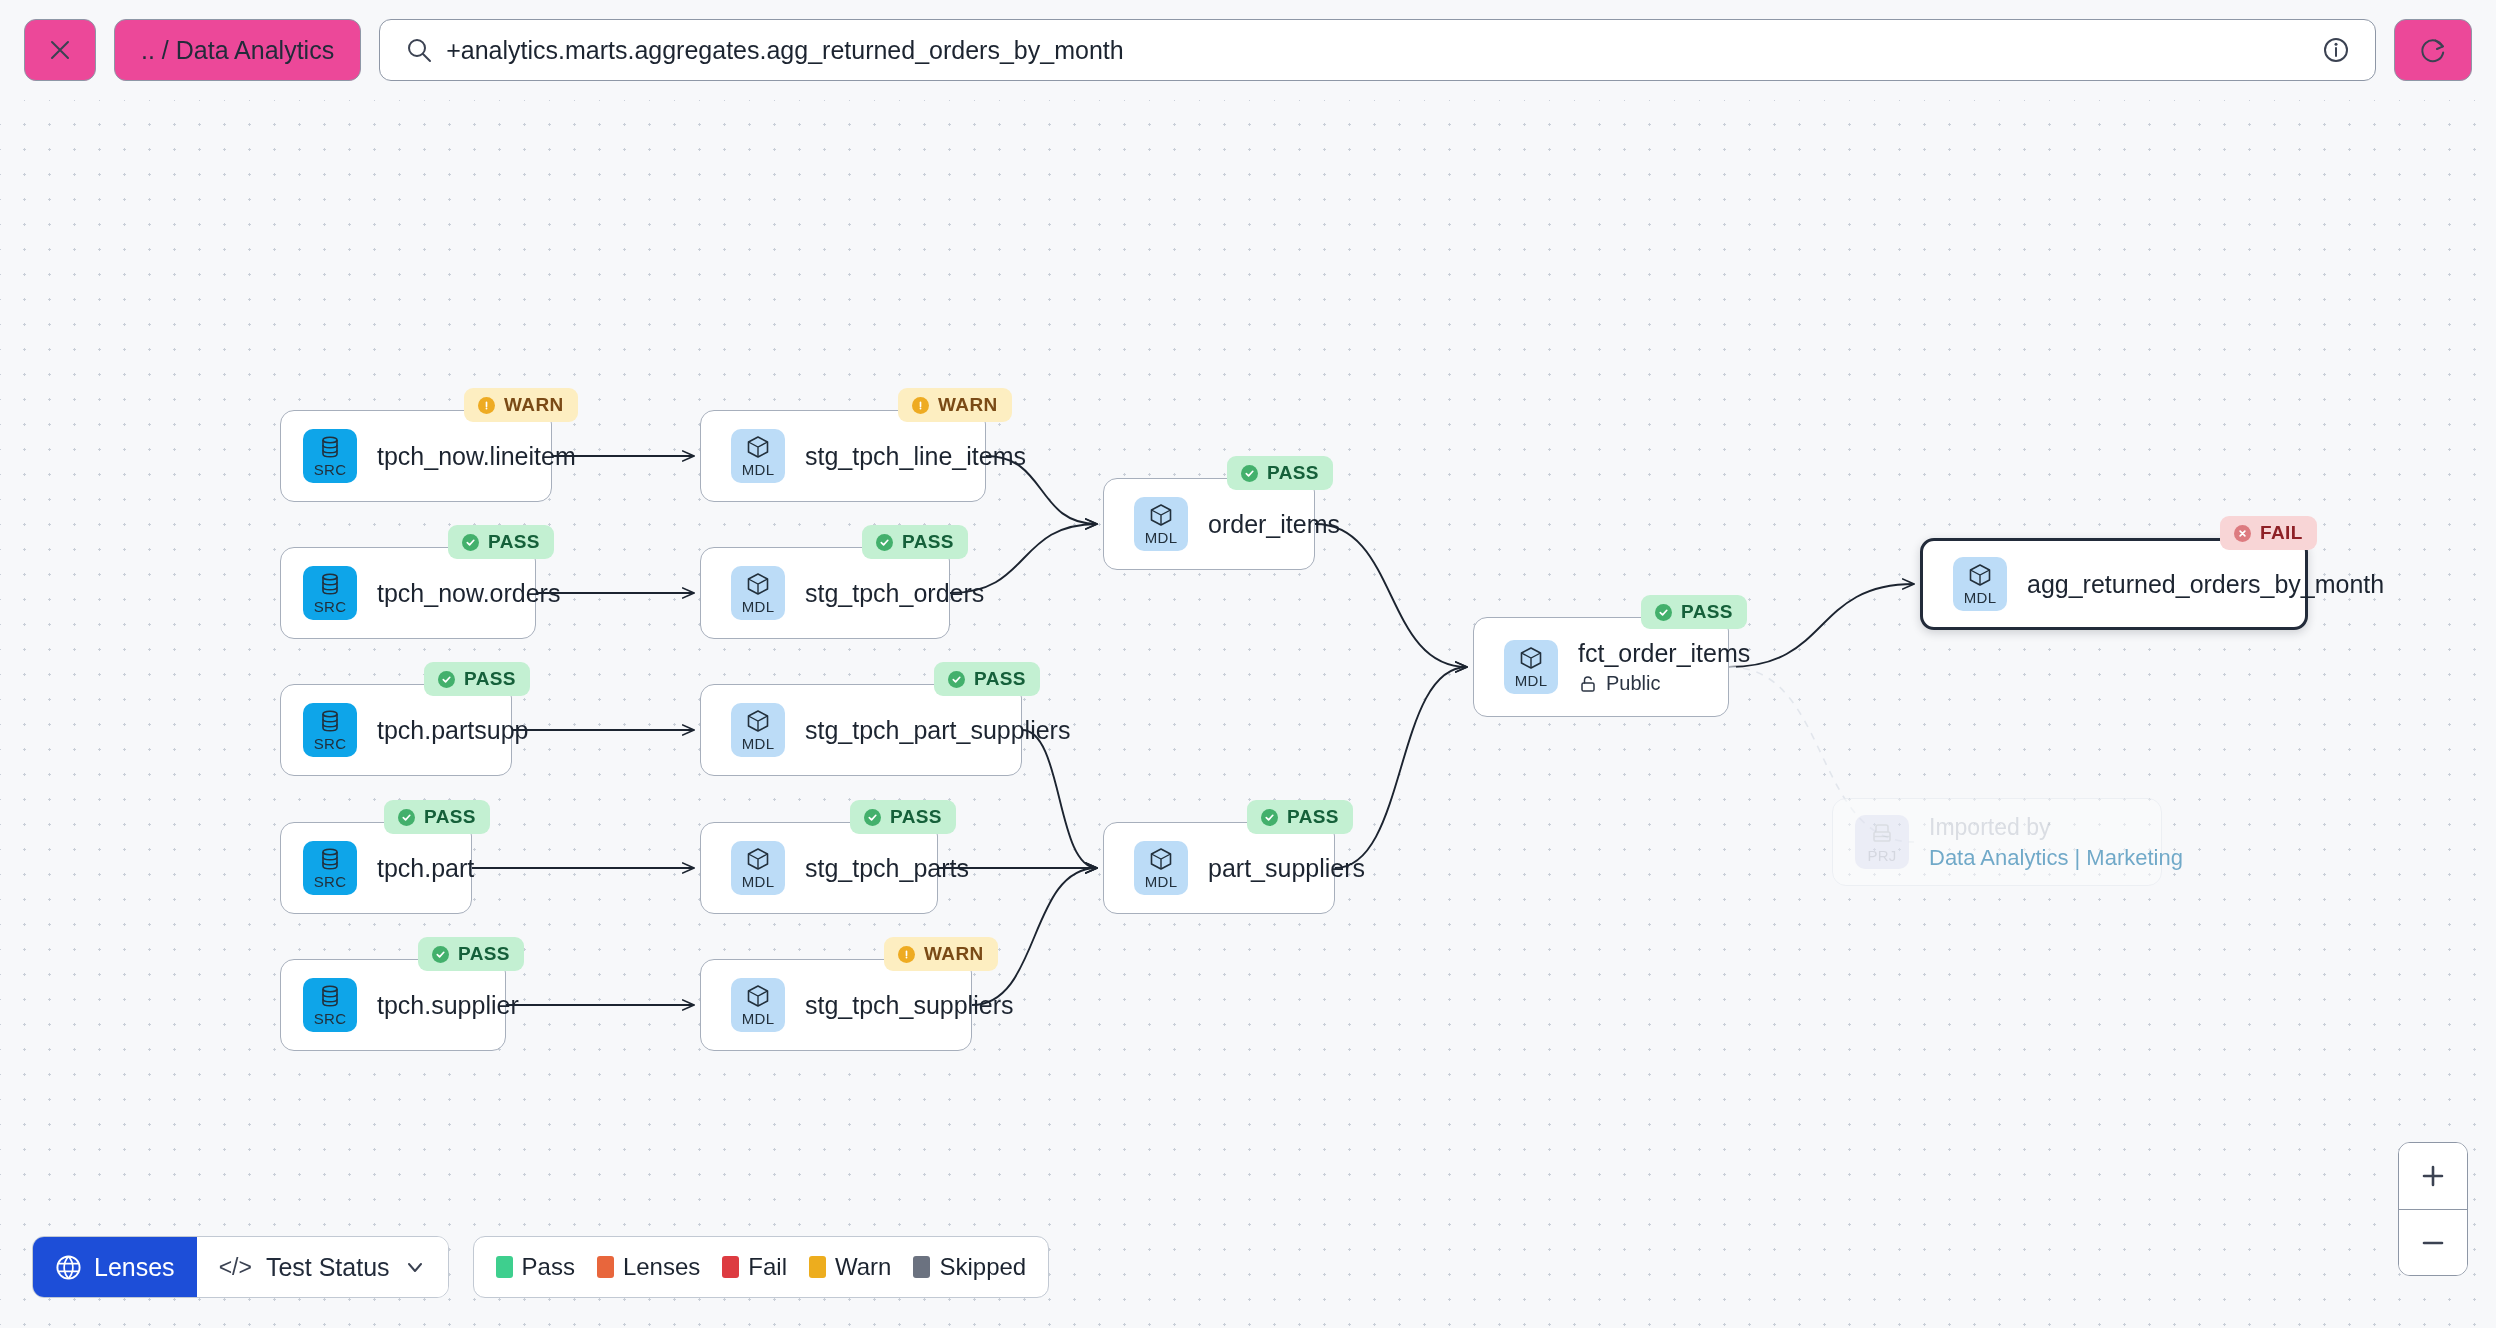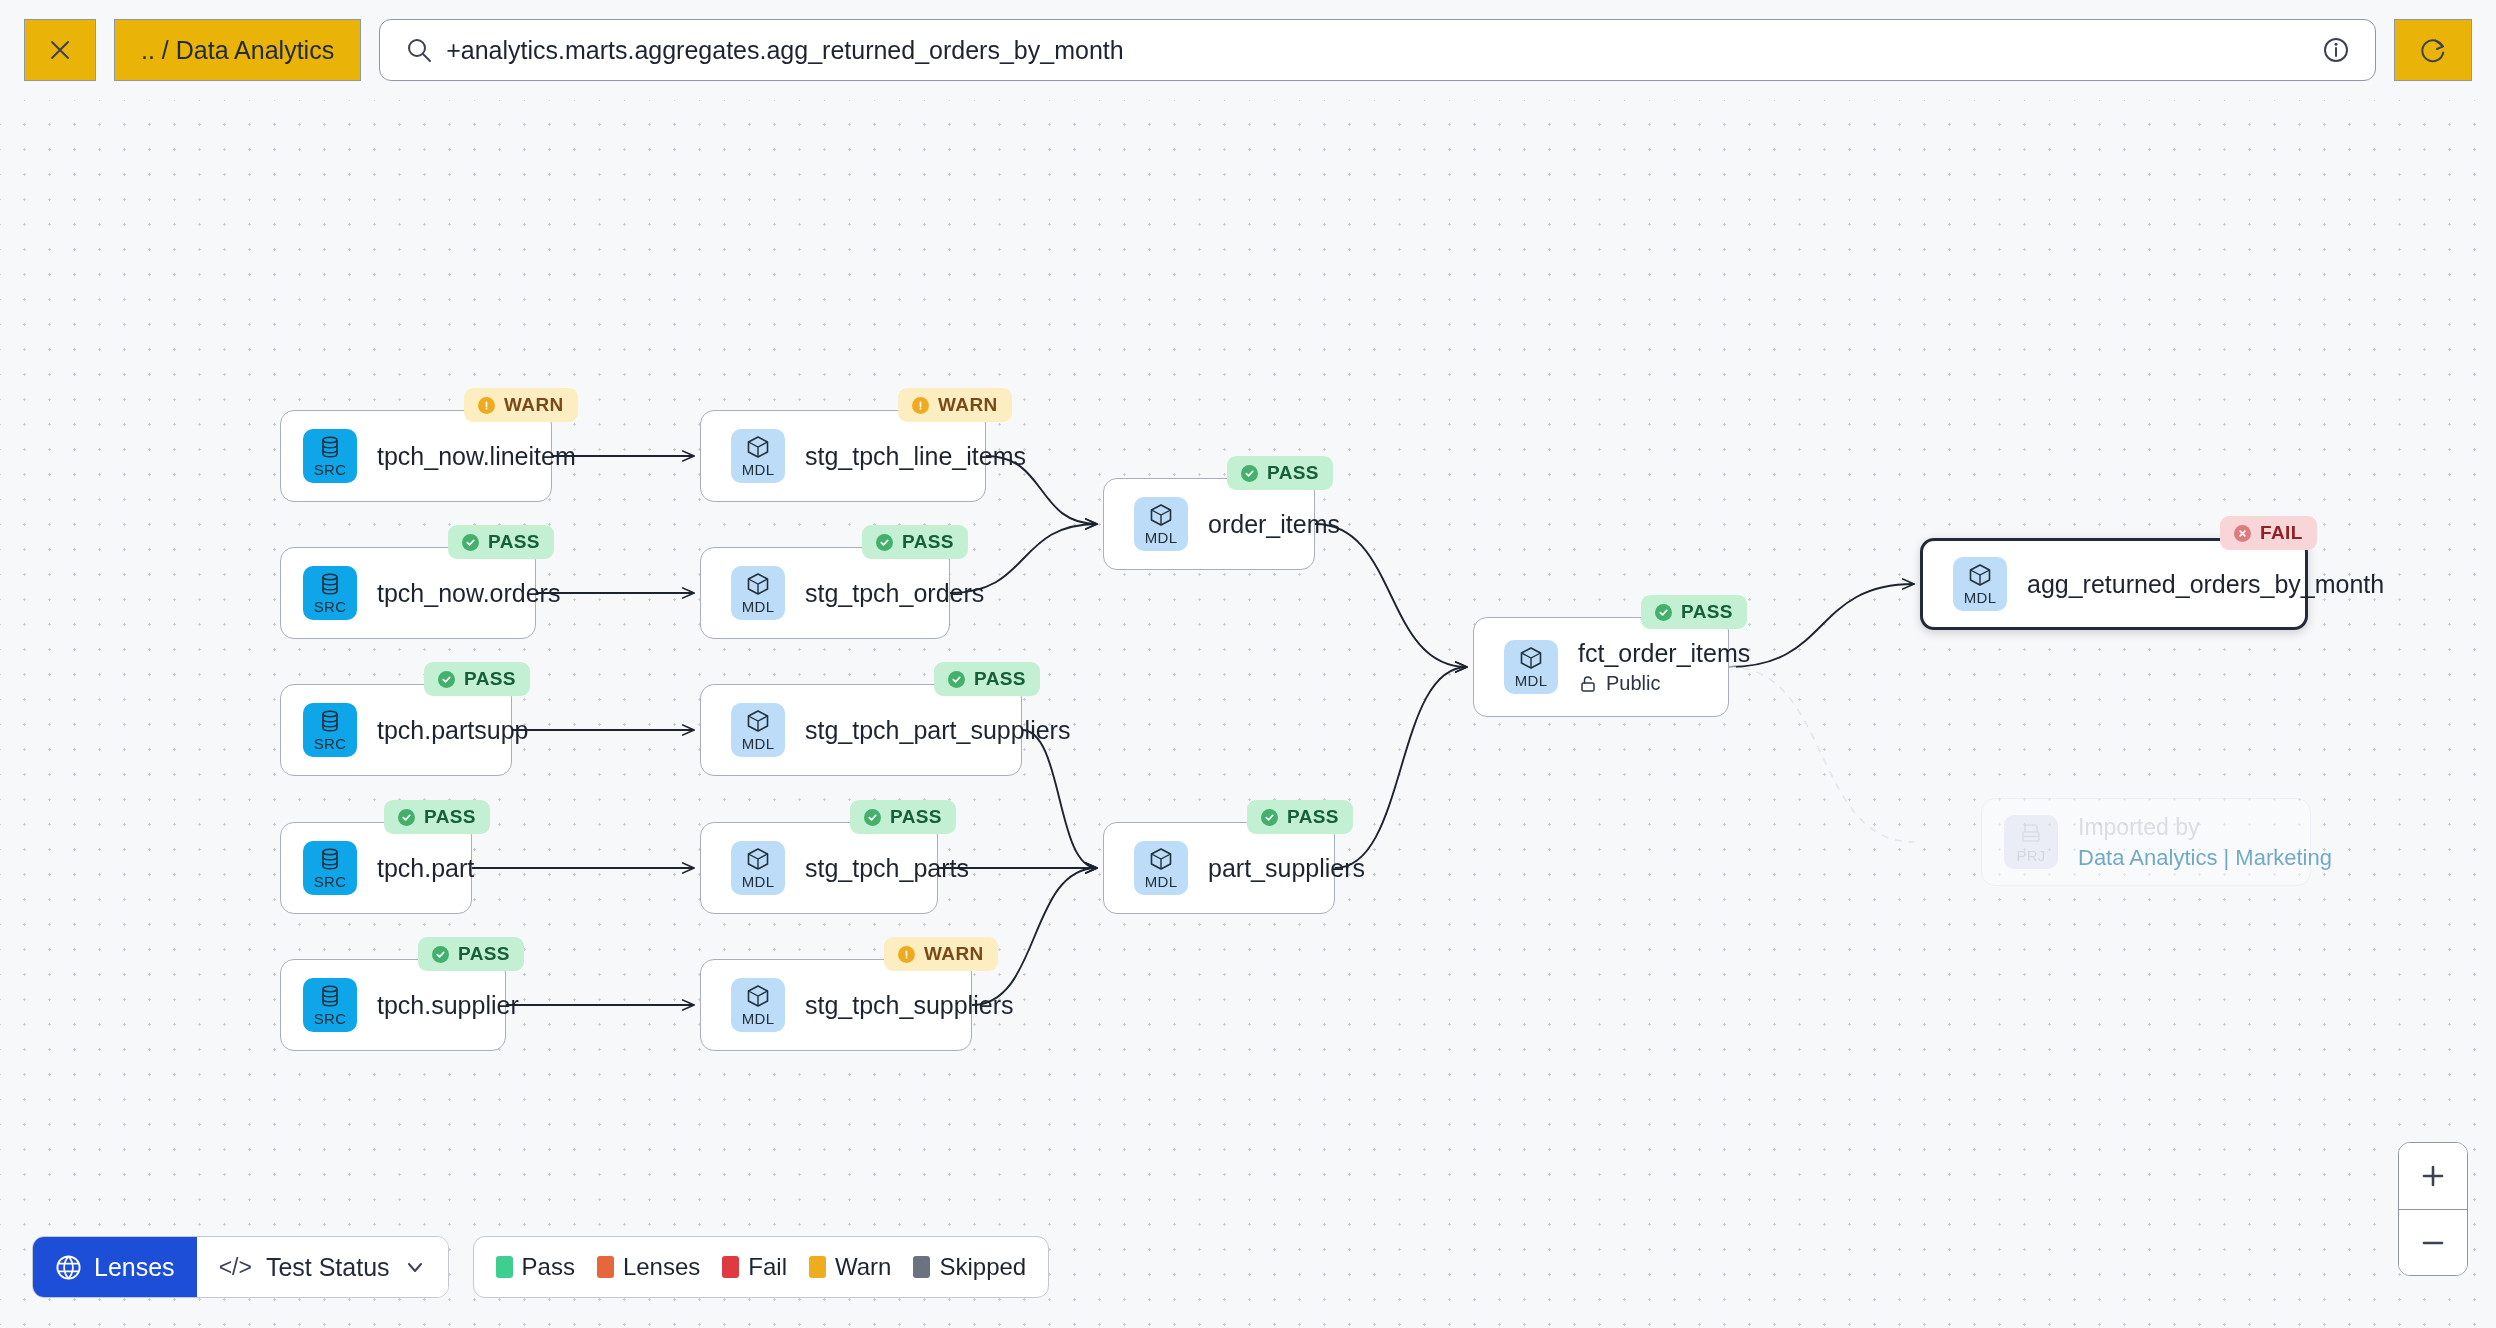--- a/index.html
+++ b/index.html
@@ -31,23 +31,23 @@
     height: 100px;
     background: #f7f8fa;
     display: flex;
     align-items: center;
     padding: 0 24px;
     gap: 18px;
     z-index: 40;
   }
 
   .tb-btn {
-    background: #eab308;
+    background: #ec4899;
     border: 1.5px solid #8e97a6;
-    border-radius: 0;
+    border-radius: 12px;
     height: 62px;
     display: flex;
     align-items: center;
     justify-content: center;
     cursor: pointer;
     text-align: center;
   }
 
   .close-btn { width: 72px; }
 
@@ -650,21 +650,21 @@
           </div>
         </div>
         <div class="badge fail selected-badge" style="left: 2220px; top: 416px;">
           <span class="dot">
             <svg width="11" height="11" viewBox="0 0 12 12">
               <path d="M3.4 3.4 L8.6 8.6 M8.6 3.4 L3.4 8.6" stroke="#ffffff" stroke-width="1.8" stroke-linecap="round"></path>
             </svg>
           </span>
           <span>FAIL</span>
         </div>
-        <div class="node ghost" style="left: 1981px; top: 698px; width: 330px; height: 88px;">
+        <div class="node ghost" style="left: 1832px; top: 698px; width: 330px; height: 88px;">
           <div class="node-icon prj">
             <span class="glyph"><svg width="26" height="26" viewBox="0 0 26 26">
                 <rect x="5" y="12" width="16" height="9" rx="1.8" fill="none" stroke="#c3c8d1" stroke-width="1.6"></rect>
                 <path d="M7 12 L7 7 C7 5.9 7.9 5 9 5 L17 5 C18.1 5 19 5.9 19 7 L19 12" fill="none" stroke="#c3c8d1" stroke-width="1.6"></path>
                 <path d="M5 16.5 L21 16.5" stroke="#c3c8d1" stroke-width="1.4"></path>
               </svg></span>
             <span class="kind">PRJ</span>
           </div>
           <div class="node-body">
             <div class="node-title">Imported by</div>

